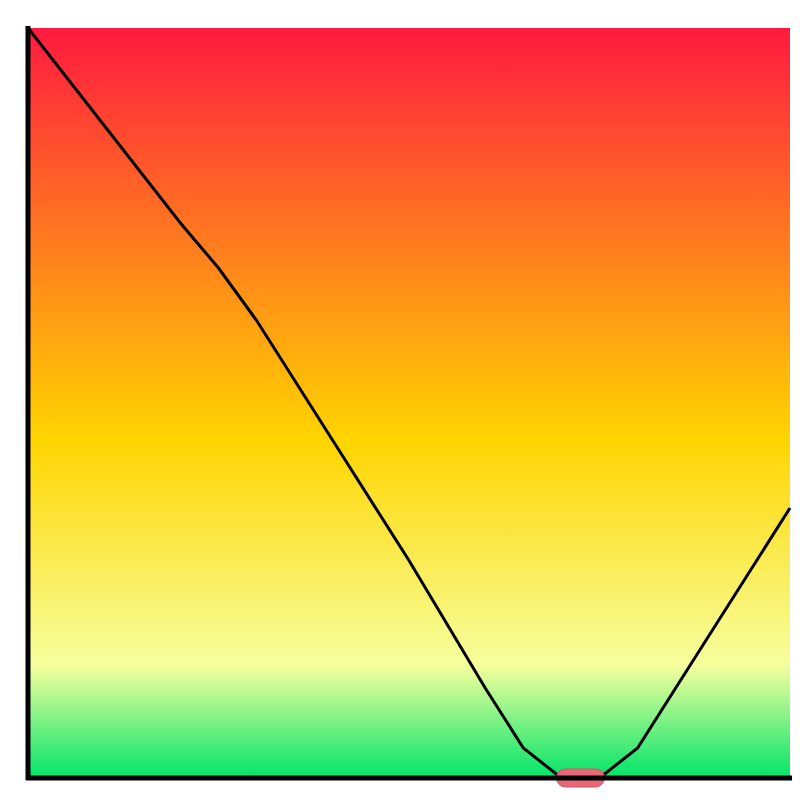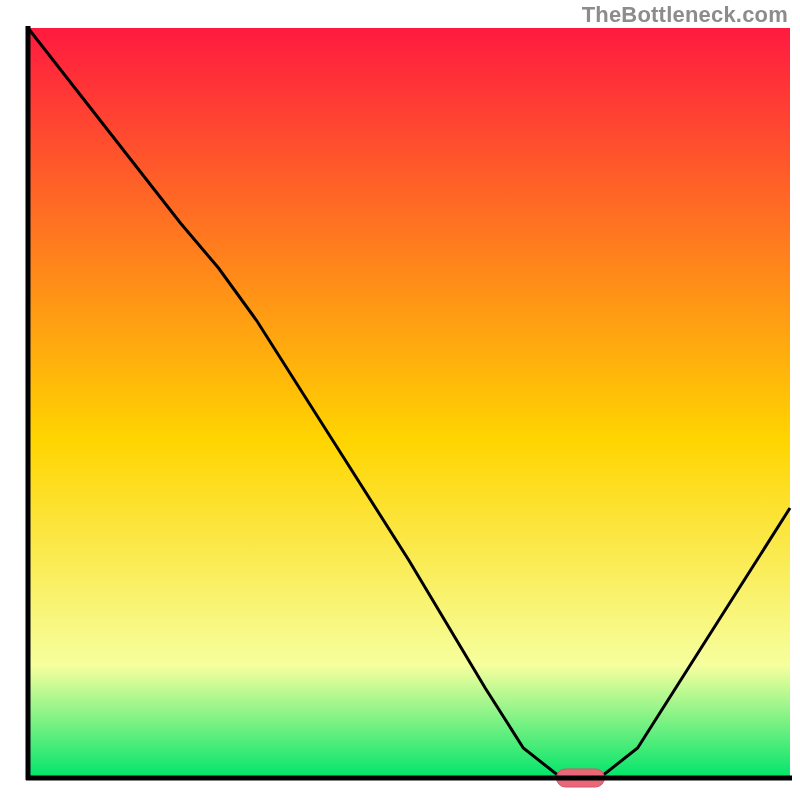--- a/index.html
+++ b/index.html
@@ -29,21 +29,20 @@
     left: 0;
     top: 0;
     width: 800px;
     height: 800px;
   }
 </style>
 </head>
 <body>
 
 <div class="container">
-  <div class="watermark">TheBottleneck.com</div>
 
   <svg class="chart" viewBox="0 0 800 800">
     <defs>
       <linearGradient id="bg-grad" x1="0" y1="0" x2="0" y2="1">
         <stop offset="0%" stop-color="#ff1a40"></stop>
         <stop offset="55%" stop-color="#ffd500"></stop>
         <stop offset="85%" stop-color="#f6ff9e"></stop>
         <stop offset="100%" stop-color="#00e46a"></stop>
       </linearGradient>
     </defs>

